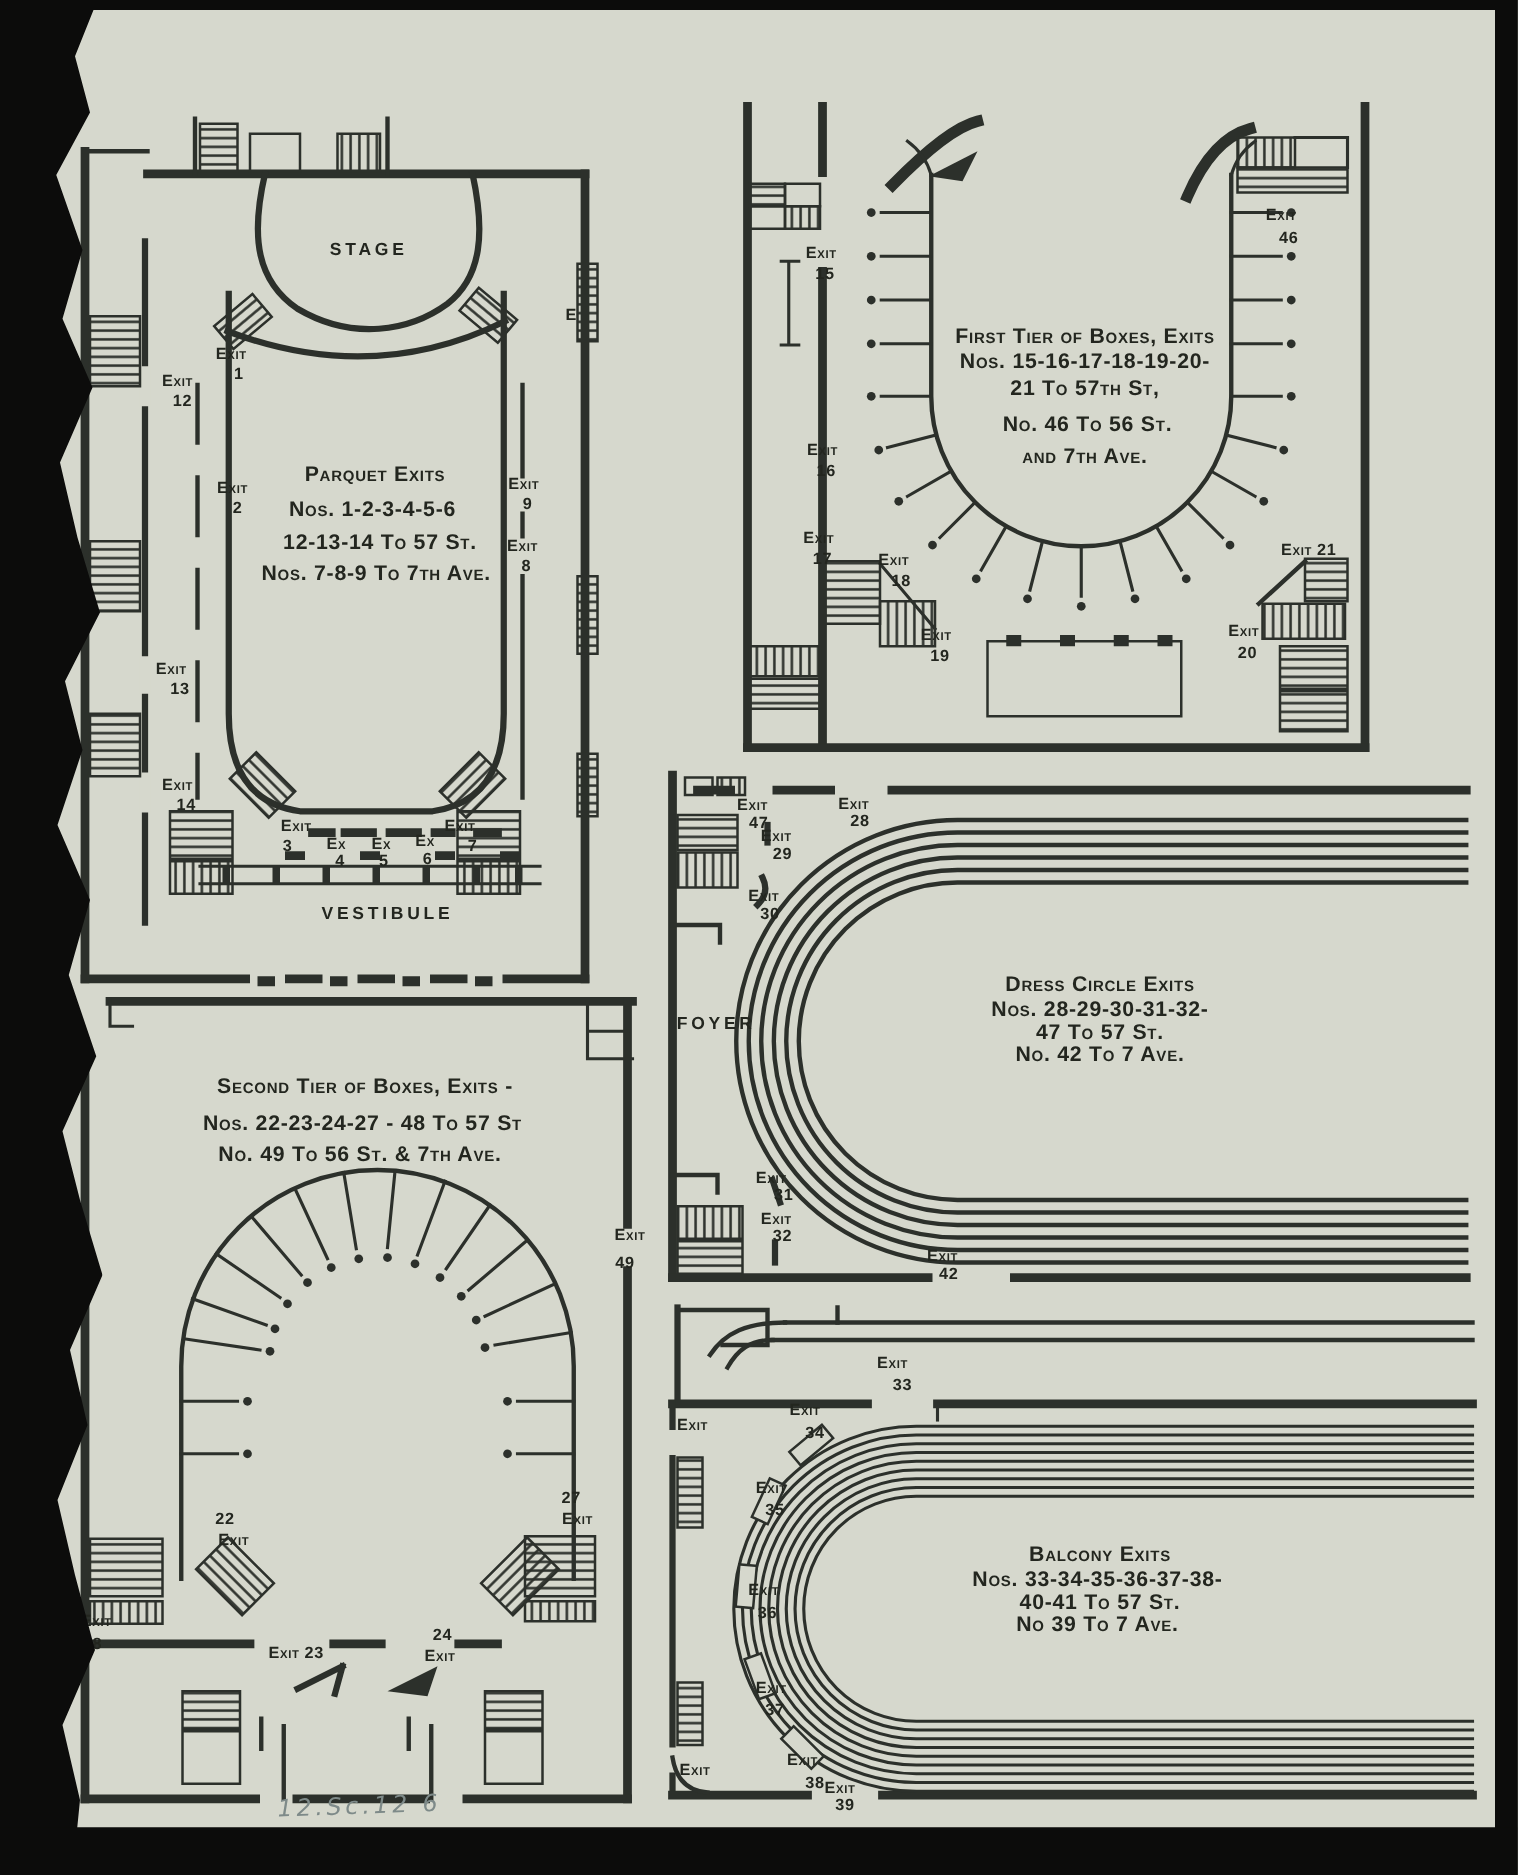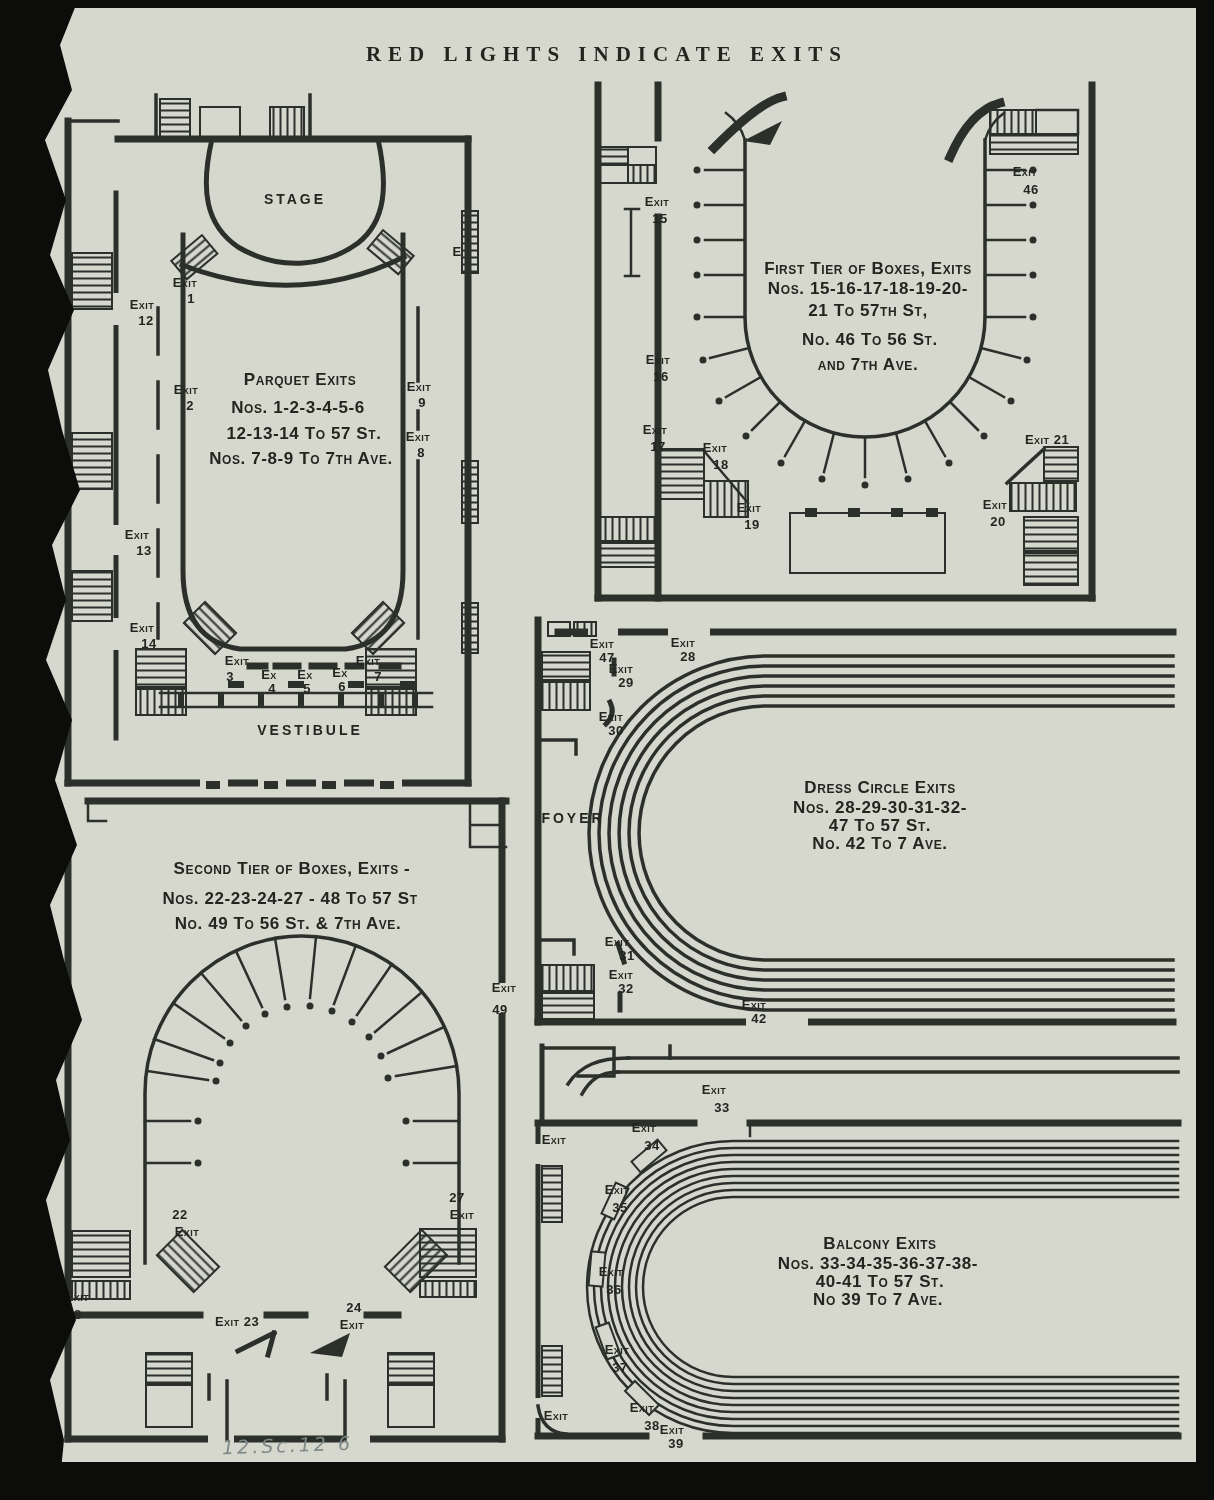--- a/index.html
+++ b/index.html
@@ -44,21 +44,20 @@
     <defs>
       <pattern id="hh" width="7" height="7" patternUnits="userSpaceOnUse">
         <path d="M0 3.5 H7" stroke="#2c302b" stroke-width="2"></path>
       </pattern>
       <pattern id="vv" width="7" height="7" patternUnits="userSpaceOnUse">
         <path d="M3.5 0 V7" stroke="#2c302b" stroke-width="2"></path>
       </pattern>
     </defs>
   </svg>
 
-  <div class="title">RED LIGHTS INDICATE EXITS</div>
 
   <svg style="left:60px;top:93px" width="432" height="700" viewBox="0 0 432 700">
     <g>
       <path class="ln w7" d="M58,46 H408"></path>
       <path class="ln w7" d="M408,46 V690"></path>
       <path class="ln w7" d="M8,690 H408"></path>
       <path class="ln w7" d="M8,28 V690"></path>
       <path class="gap" d="M140,690 H168 M198,690 H226 M256,690 H284 M314,690 H342"></path>
       <rect class="blk" x="146" y="688" width="14" height="8"></rect>
         <rect class="blk" x="204" y="688" width="14" height="8"></rect>

